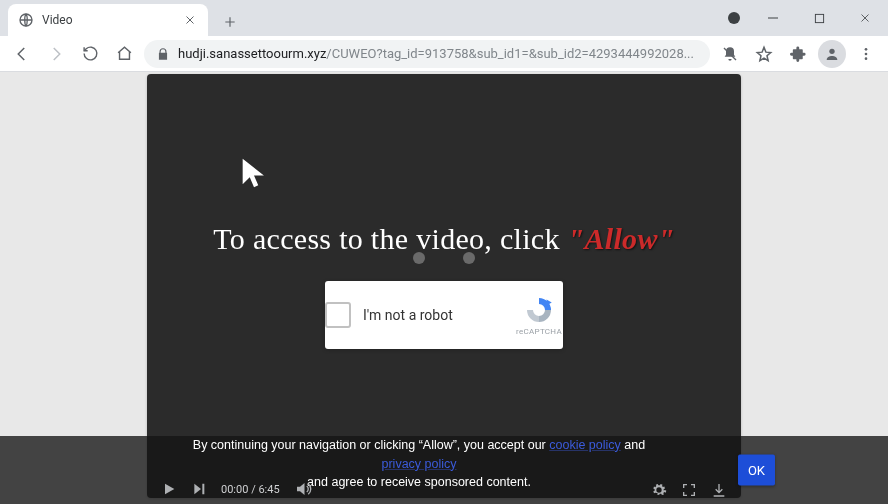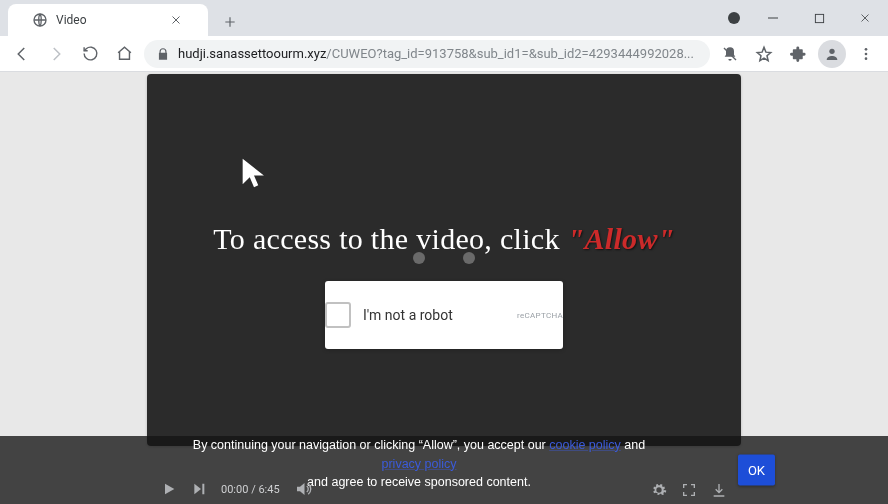--- a/index.html
+++ b/index.html
@@ -20,21 +20,21 @@
       justify-content: space-between;
     }
     .tabs { display: flex; align-items: flex-end; height: 36px; padding-left: 8px; }
     .tab {
       background: #fff;
       border-radius: 8px 8px 0 0;
       height: 32px;
       min-width: 200px;
       display: flex;
       align-items: center;
-      padding: 0 24px;
+      padding: 0 10px;
       gap: 8px;
       font-size: 12px;
       color: #3c4043;
       position: relative;
     }
     .tab .favicon {
       width: 16px; height: 16px; display: flex; align-items: center; justify-content: center;
       color: #5f6368;
     }
     .tab-close { margin-left: auto; color: #5f6368; width: 16px; height: 16px; display:flex; align-items:center; justify-content:center; cursor:pointer; }
@@ -86,21 +86,21 @@
       width: 100%;
       height: calc(504px - 72px);
       background: #e8e8e8;
       display: flex;
       justify-content: center;
       align-items: flex-start;
     }
     .video-card {
       margin-top: 2px;
       width: 594px;
-      height: 372px;
+      height: 424px;
       background: #2b2b2b;
       border-radius: 4px;
       position: relative;
       overflow: hidden;
       box-shadow: 0 1px 3px rgba(0,0,0,0.2);
     }
     .cursor-icon {
       position: absolute;
       left: 90px; top: 82px;
       color: #fff;
@@ -134,21 +134,21 @@
       box-shadow: 0 1px 4px rgba(0,0,0,0.2);
       display:flex; align-items:center;
       padding: 0 0;
       gap: 12px;
     }
     .captcha-box {
       width: 26px; height: 26px; border: 2px solid #c1c1c1; border-radius: 3px;
       cursor:pointer;
     }
     .captcha-label { font-size:14px; color:#333; flex:1;}
-    .captcha-badge { width: 48px; display:flex; flex-direction:row; align-items:center; gap:2px;}
+    .captcha-badge { width: 48px; display:flex; flex-direction:column; align-items:center; gap:2px;}
     .captcha-badge .txt { font-size:8px; color:#9aa0a6; letter-spacing:0.3px;}
     
     .banner {
       position: absolute;
       bottom: 0; left: 0; right: 0;
       height: 68px;
       background: rgba(20,20,20,0.78);
       display: flex;
       align-items: center;
       justify-content: center;

